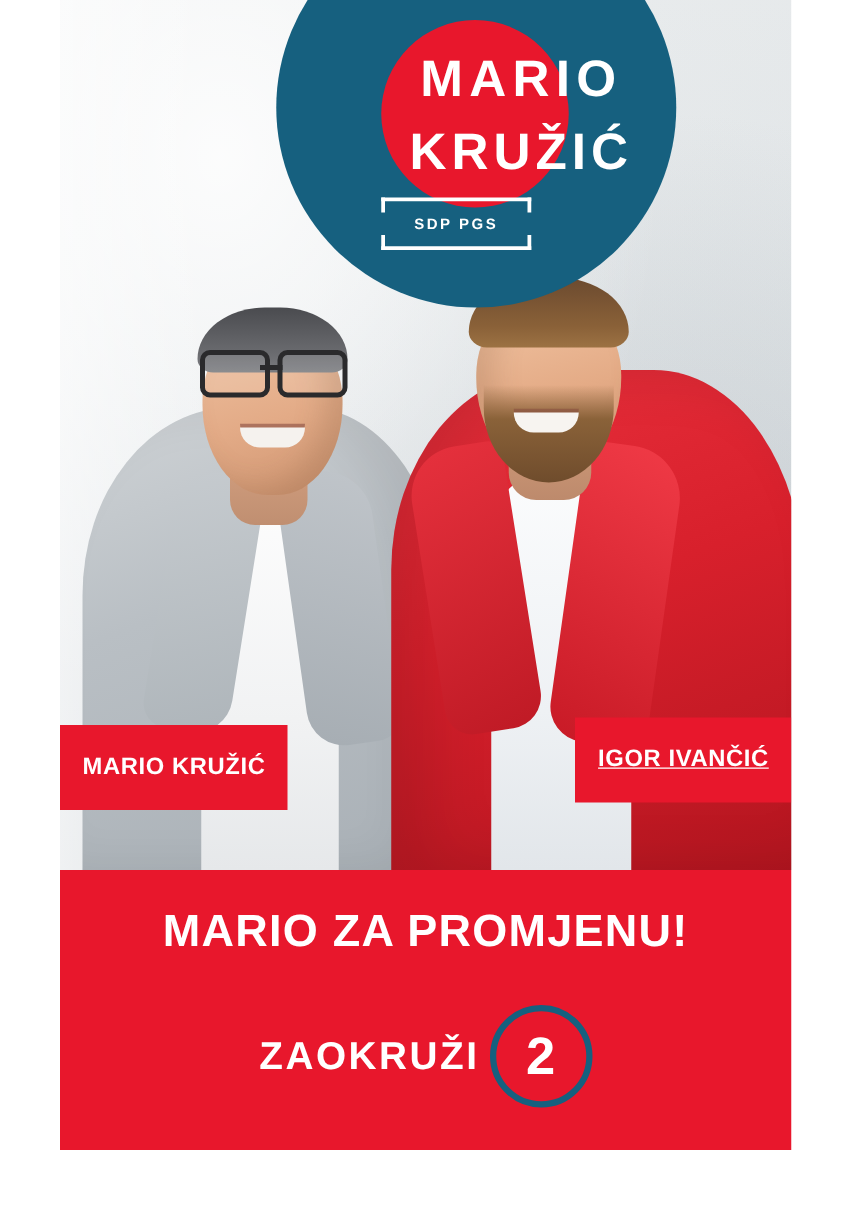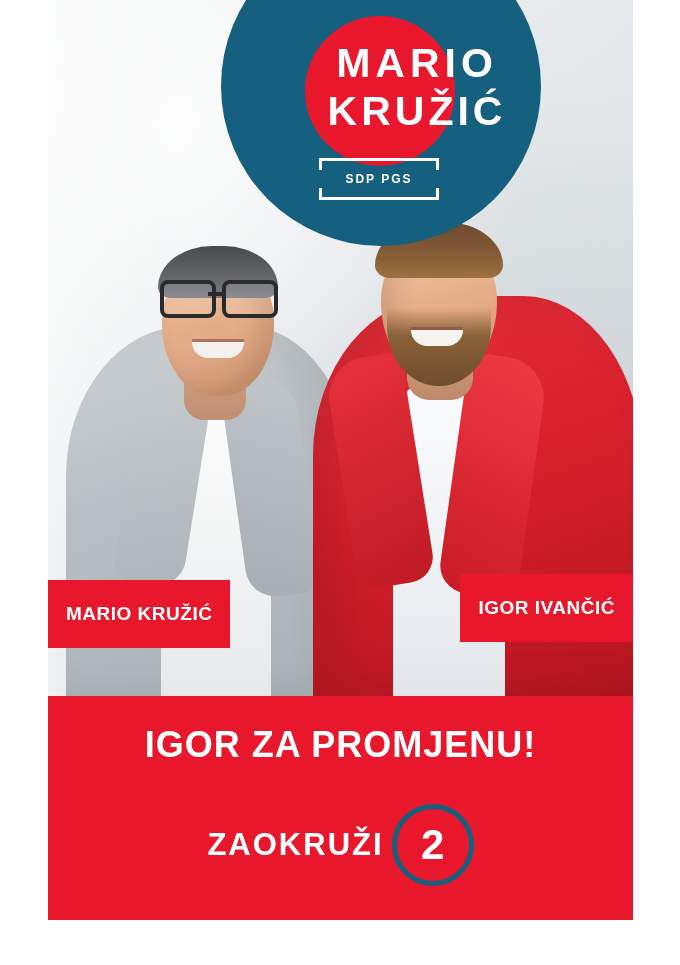--- a/index.html
+++ b/index.html
@@ -258,25 +258,25 @@
     display: block;
     font-size: 41px;
     font-weight: 700;
     letter-spacing: 5px;
   }
   .logo-name .l2 {
     display: block;
     font-size: 41px;
     font-weight: 700;
     letter-spacing: 4px;
-    margin-top: 9px;
+    margin-top: 19px;
   }
   .logo-parties {
     position: absolute;
-    left: 36px; top: 150px;
+    left: 22px; top: 150px;
     width: 320px;
     display: flex;
     justify-content: center;
   }
   .parties-box {
     position: relative;
     width: 120px;
     height: 42px;
     display: flex;
     align-items: center;
@@ -322,20 +322,21 @@
     padding: 16px 18px;
     white-space: nowrap;
   }
   .nametag.left {
     left: 0px;
     top: 580px;
   }
   .nametag.right {
     right: 0px;
     top: 574px;
+    text-decoration: underline;
   }
 
   
   .banner {
     position: absolute;
     left: 0;
     top: 696px;
     width: 585px;
     height: 224px;
     background: #e8172c;
@@ -437,20 +438,20 @@
 
     <div class="nametag left">
       <span>MARIO KRUŽIĆ</span>
     </div>
     <div class="nametag right">
       <span>IGOR IVANČIĆ</span>
     </div>
   </div>
 
   <div class="banner">
-    <div class="slogan">IGOR ZA PROMJENU!</div>
+    <div class="slogan">MARIO ZA PROMJENU!</div>
     <div class="cta">
       <span class="cta-text">ZAOKRUŽI</span>
       <span class="cta-circle">2</span>
     </div>
   </div>
 
 </div>
 
 </body></html>

